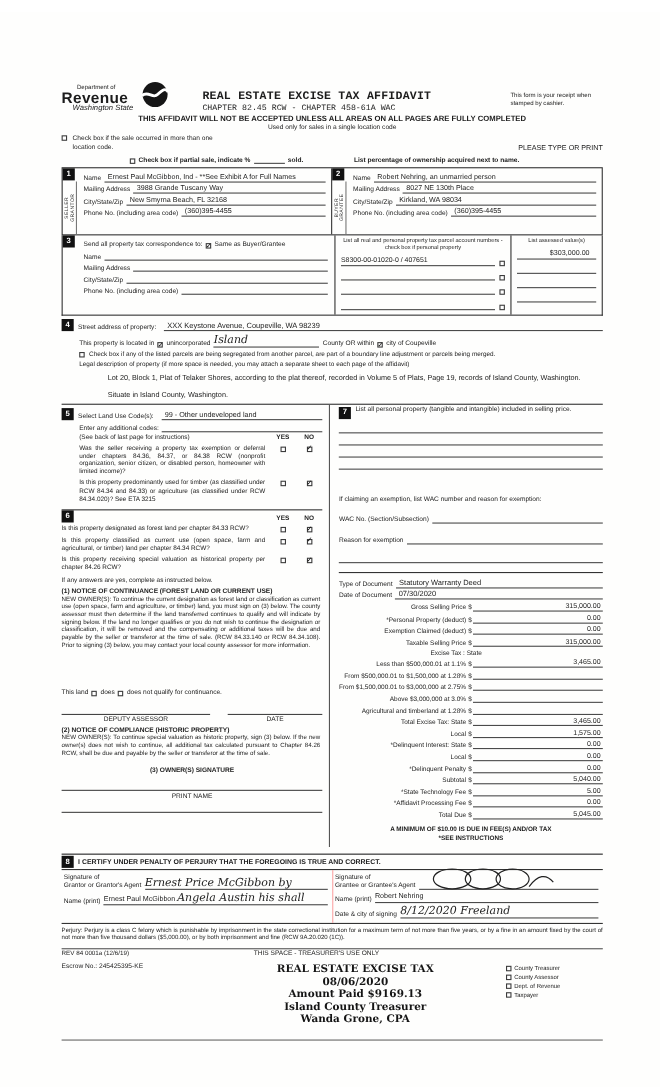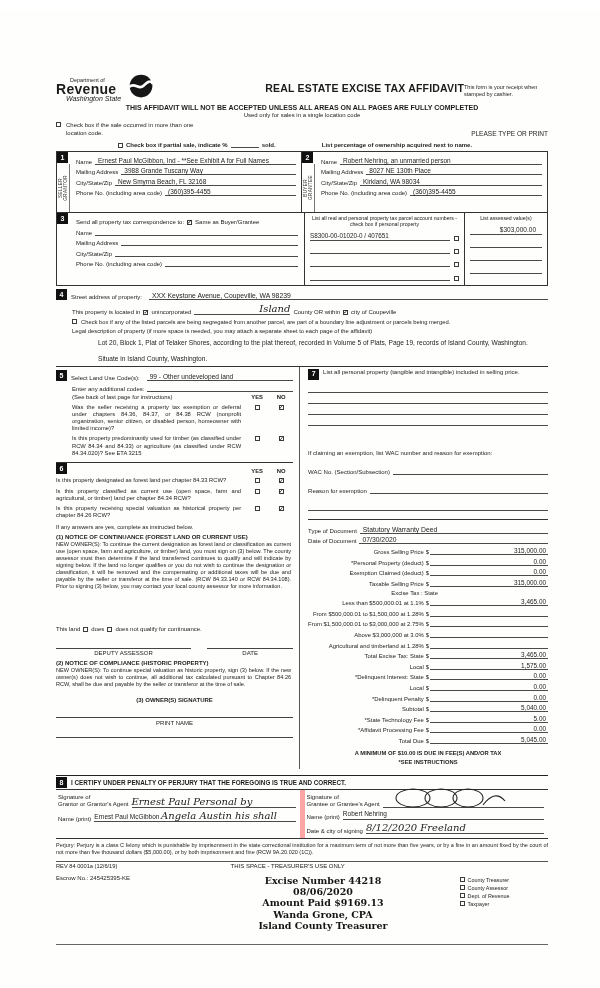--- a/index.html
+++ b/index.html
@@ -17,21 +17,21 @@
   .secnum { width:11px; height:11px; background:#111; color:#fff; font-size:7px; font-weight:bold;
     display:flex; align-items:center; justify-content:center; flex:none; }
 
   
   .header { display:flex; }
   .logo { width:128px; position:relative; }
   .logo .dept { font-size:5.5px; display:block; margin-left:14px; }
   .logo .rev { font-size:14px; font-weight:bold; letter-spacing:.3px; display:block; line-height:12px; }
   .logo .state { font-size:7px; font-style:italic; display:block; margin-left:10px; }
   .logo svg { position:absolute; left:72px; top:-4px; }
-  .title-block { flex:1; text-align:right; padding-top:5px; }
+  .title-block { flex:1; text-align:left; padding-top:5px;font-family:Liberation Mono, monospace; }
   .title { font-size:10.5px; font-weight:bold; letter-spacing:.2px; }
   .subtitle { font-size:7.5px; margin-top:1px; }
   .receipt-note { width:84px; font-size:5.5px; line-height:1.25; padding-top:7px; }
   .notice { text-align:center; font-weight:bold; font-size:7px; margin-top:2px; }
   .usage { text-align:center; font-size:6px; margin-top:1px; }
   .row-multiloc { display:flex; margin-top:4px; font-size:6px; }
   .row-multiloc .txt { width:140px; line-height:1.25; margin-left:5px; }
   .top-right { margin-left:auto; font-size:6.5px; align-self:flex-end; }
   .row-partial { display:flex; font-size:6px; font-weight:bold; margin-top:4px; align-items:flex-end; }
   .row-partial .left { margin-left:62px; display:flex; align-items:flex-end; gap:3px; }
@@ -60,21 +60,21 @@
   .parcel-row { display:flex; align-items:flex-end; gap:4px; margin-top:4.8px; }
   .parcel-val { flex:1; min-height:8.5px; font-size:6.3px; }
   .assessed-row { margin-top:4.8px; }
   .assessed-val { display:block; min-height:8.5px; font-size:6.5px; text-align:right; padding-right:6px; }
 
   
   .s4 { margin-top:3px; }
   .s4-row1 { display:flex; align-items:flex-end; font-size:6px; gap:4px; }
   .s4-row1 .fval { font-size:6.8px; }
   .s4-row2 { display:flex; align-items:flex-end; gap:3px; font-size:6px; margin:3px 0 0 16px; }
-  .county-line { width:96px; text-align:right; min-height:9px; }
+  .county-line { width:96px; text-align:left; min-height:9px; }
   .county-line .hand { font-size:10px; }
   .s4-row3 { display:flex; gap:4px; font-size:5.8px; margin:4px 0 0 16px; }
   .s4-label { font-size:5.8px; margin:3px 0 0 16px; }
   .legal { font-size:6.6px; line-height:1.3; margin:5px 20px 0 42px; }
   .situate { font-size:6.6px; margin:8px 0 4px 42px; }
 
   
   .twocol { display:flex; border-top:1px solid #333; margin-top:4px; }
   .colL { width:272px; border-right:1px solid #555; padding:2px 6px 4px 0; }
   .colR { flex:1; padding:2px 0 4px 8px; }
@@ -118,21 +118,21 @@
   .dollar { margin:0 1px 0 2px; }
   .tax-value { width:118px; text-align:right; font-size:6.4px; min-height:8px; padding-right:2px; border-bottom:1px solid #4a4a4a; }
   .min-note { font-size:5.8px; font-weight:bold; text-align:center; margin-top:6px; }
   .see-instr { font-size:5.8px; font-weight:bold; text-align:center; margin-top:3px; }
 
   
   .s8 { border-top:1.5px solid #222; border-bottom:1px solid #333; margin-top:6px; }
   .s8-head { display:flex; align-items:center; gap:4px; font-size:6.3px; font-weight:bold; padding:1px 0; }
   .s8-cols { display:flex; border-top:1px solid #333; }
   .s8-col { flex:1; padding:2px 4px 4px 2px; }
-  .s8-col.right { border-left:5px solid #fca5a5; }
+  .s8-col.right { border-left:1px solid #fca5a5; }
   .s8-row { display:flex; align-items:flex-end; font-size:6px; margin-top:2px; gap:3px; }
   .s8-siglabel { line-height:1.2; flex:none; }
   .sigline { flex:1; min-height:10px; position:relative; }
   .sigline .hand { font-size:10px; }
   .scribble { position:absolute; bottom:-2px; left:10px; }
 
   .perjury { font-size:5.5px; line-height:1.3; margin-top:3px; text-align:justify; }
   .rev-row { display:flex; font-size:5.7px; margin-top:4px; border-top:1px solid #555; padding-top:1px; }
   .rev-row .mid { flex:1; text-align:center; font-size:6px; }
   .rev-row .endsp { width:90px; }
@@ -154,20 +154,21 @@
       <span class="dept">Department of</span>
       <span class="rev">Revenue</span>
       <span class="state">Washington State</span>
       <svg width="26" height="26" viewBox="0 0 24 24">
         <circle cx="12" cy="12" r="10.5" fill="#161616"></circle>
         <path d="M1 13 C6 8, 10 16, 14 12 S 21 6, 23 10" stroke="#ffffff" stroke-width="2.4" fill="none"></path>
       </svg>
     </div>
     <div class="title-block">
       <div class="title">REAL ESTATE EXCISE TAX AFFIDAVIT</div>
+      <div class="subtitle">CHAPTER 82.45 RCW - CHAPTER 458-61A WAC</div>
     </div>
     <div class="receipt-note">This form is your receipt when stamped by cashier.</div>
   </div>
 
   <div class="notice">THIS AFFIDAVIT WILL NOT BE ACCEPTED UNLESS ALL AREAS ON ALL PAGES ARE FULLY COMPLETED</div>
   <div class="usage">Used only for sales in a single location code</div>
 
   <div class="row-multiloc">
     <span class="cb"></span>
     <span class="txt">Check box if the sale occurred in more than one location code.</span>
@@ -555,21 +556,21 @@
       <span class="secnum">8</span>
       <span>I CERTIFY UNDER PENALTY OF PERJURY THAT THE FOREGOING IS TRUE AND CORRECT.</span>
     </div>
     <div class="s8-cols">
       <div class="s8-col">
         <div class="s8-row">
           <span class="s8-siglabel">
             <span>Signature of</span><br>
             <span>Grantor or Grantor's Agent</span>
           </span>
-          <span class="sigline ul"><span class="hand">Ernest Paul Personal by</span></span>
+          <span class="sigline ul"><span class="hand">Ernest Price McGibbon by</span></span>
         </div>
         <div class="s8-row">
           <span>Name (print)</span>
           <span class="sigline ul"><span class="typed">Ernest Paul McGibbon</span> <span class="hand">Angela Austin his shall</span></span>
         </div>
       </div>
       <div class="s8-col right">
         <div class="s8-row">
           <span class="s8-siglabel">
             <span>Signature of</span><br>
@@ -600,25 +601,25 @@
 
   <div class="rev-row">
     <span>REV 84 0001a (12/6/19)</span>
     <span class="mid">THIS SPACE - TREASURER'S USE ONLY</span>
     <span class="endsp"></span>
   </div>
 
   <div class="bottom">
     <span class="escrow">Escrow No.: 245425395-KE</span>
     <div class="stamp">
-        <div class="stamp-line">Excise Number 44218</div>
+        <div class="stamp-line">REAL ESTATE EXCISE TAX</div>
         <div class="stamp-line">08/06/2020</div>
         <div class="stamp-line">Amount Paid $9169.13</div>
+        <div class="stamp-line">Island County Treasurer</div>
         <div class="stamp-line">Wanda Grone, CPA</div>
-        <div class="stamp-line">Island County Treasurer</div>
       </div>
     <div class="distribution">
         <div class="dist-item">
           <span class="cb"></span>
           <span class="dist-label">County Treasurer</span>
         </div>
         <div class="dist-item">
           <span class="cb"></span>
           <span class="dist-label">County Assessor</span>
         </div>

